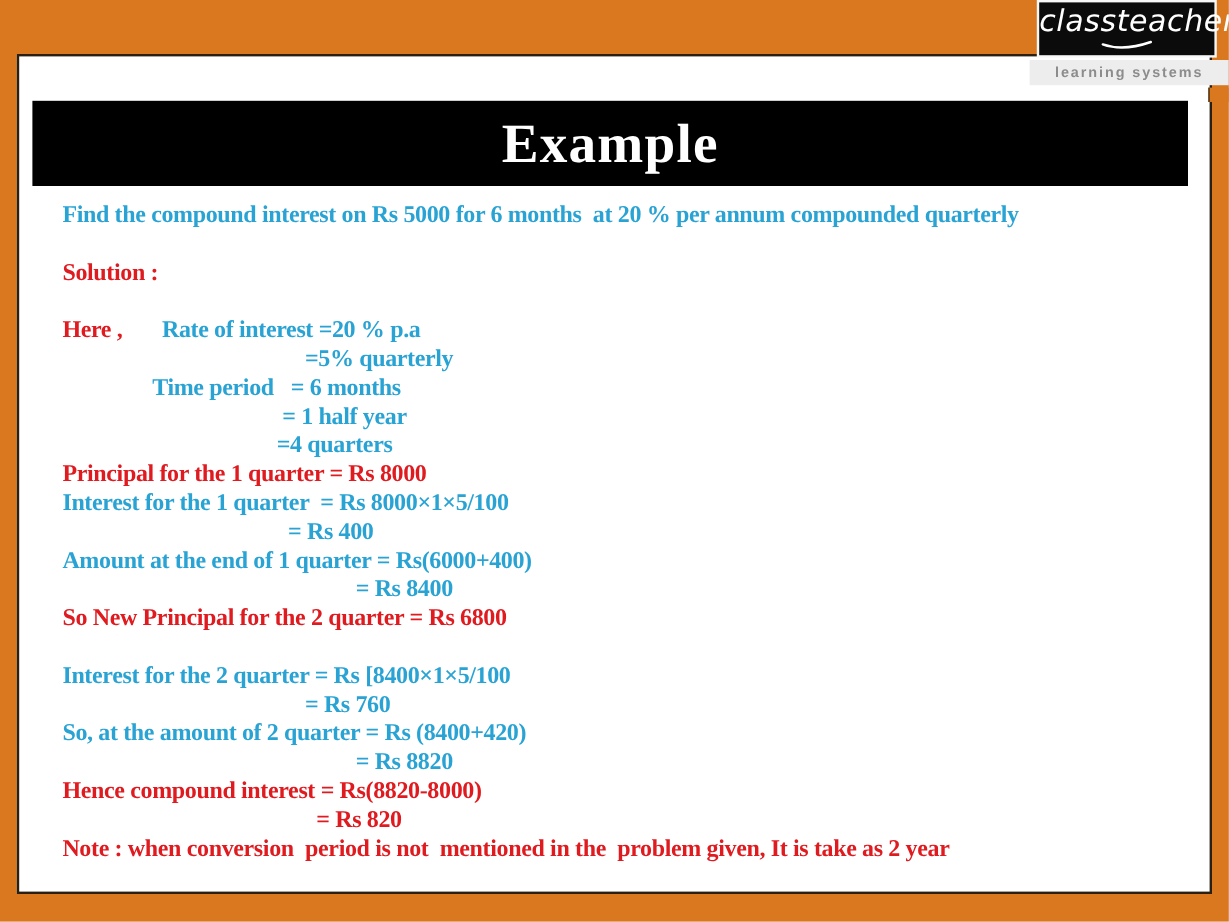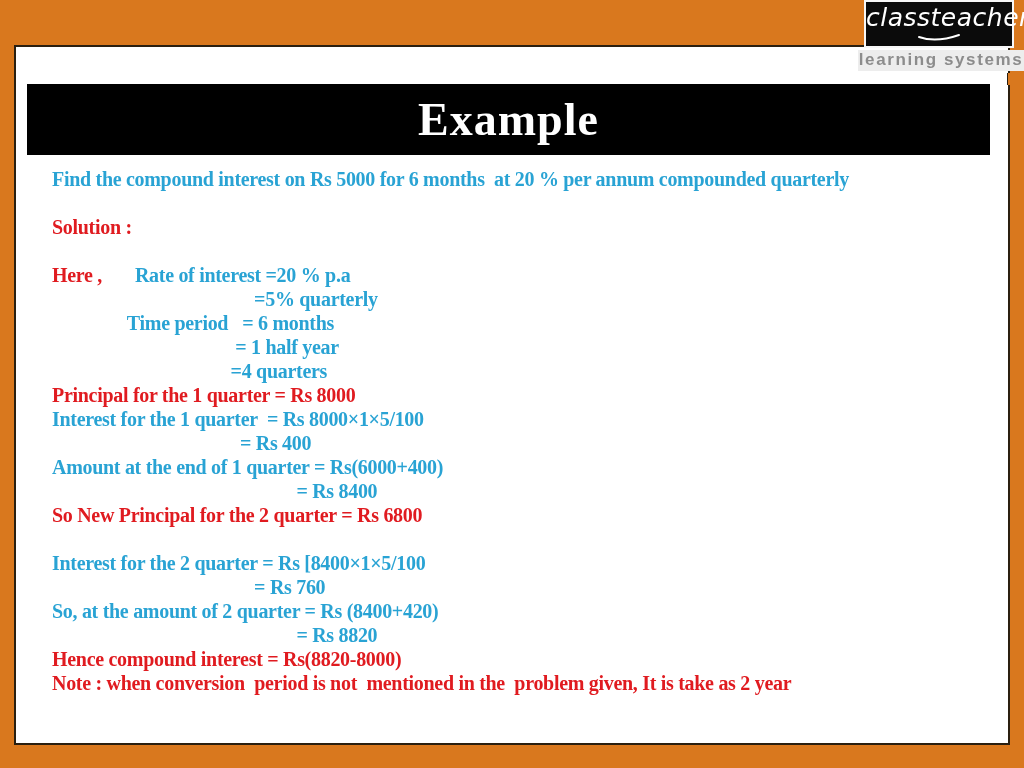--- a/index.html
+++ b/index.html
@@ -81,21 +81,21 @@
   }
   .logo-swoosh {
     position: absolute; left: 50px; bottom: 3px;
   }
   .logo-tagline {
     position: absolute; left: 0; top: 50px; width: 166px; height: 21px;
     background: var(--logo-band);
     color: var(--logo-gray);
     font-family: "Liberation Sans", sans-serif;
     font-weight: bold;
-    font-size: 17px;
+    font-size: 12px;
     letter-spacing: 1.6px;
     text-align: center;
     line-height: 20px;
   }
   .logo-square {
     position: absolute; right: 0; top: 73px; width: 17px; height: 12px;
     background: var(--orange);
     border-left: 1px solid var(--frame);
   }
 </style>
@@ -121,20 +121,21 @@
       <div class="line"><span class="cyan">                                        = Rs 400</span></div>
       <div class="line"><span class="cyan">Amount at the end of 1 quarter = Rs(6000+400)</span></div>
       <div class="line"><span class="cyan">                                                    = Rs 8400</span></div>
       <div class="line"><span class="red">So New Principal for the 2 quarter = Rs 6800</span></div>
       <div class="line"></div>
       <div class="line"><span class="cyan">Interest for the 2 quarter = Rs [8400×1×5/100</span></div>
       <div class="line"><span class="cyan">                                           = Rs 760</span></div>
       <div class="line"><span class="cyan">So, at the amount of 2 quarter = Rs (8400+420)</span></div>
       <div class="line"><span class="cyan">                                                    = Rs 8820</span></div>
       <div class="line"><span class="red">Hence compound interest = Rs(8820-8000)</span></div>
+      <div class="line"><span class="red">                                             = Rs 820</span></div>
       <div class="line"><span class="red">Note : when conversion  period is not  mentioned in the  problem given, It is take as 2 year</span></div>
     </div>
 </div>
 
 <div class="logo">
   <div class="logo-box-back"></div>
   <div class="logo-box">
     <div class="logo-brand">classteacher</div>
     <svg class="logo-swoosh" width="46" height="10" viewBox="0 0 46 10">
       <path d="M3 4 Q 20 10 43 2" stroke="#ffffff" stroke-width="2" fill="none" stroke-linecap="round"></path>

